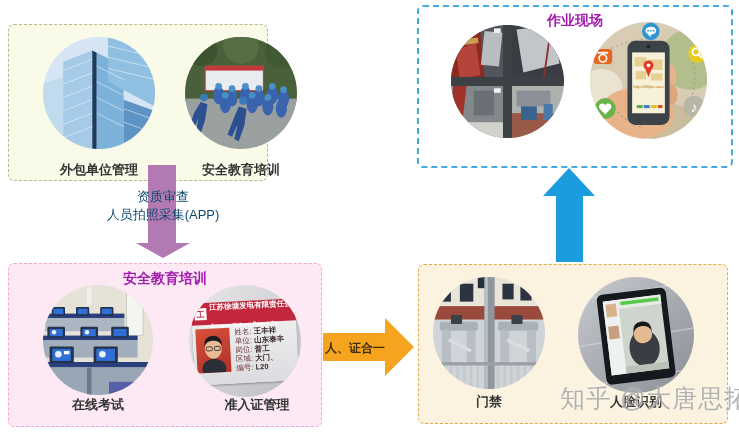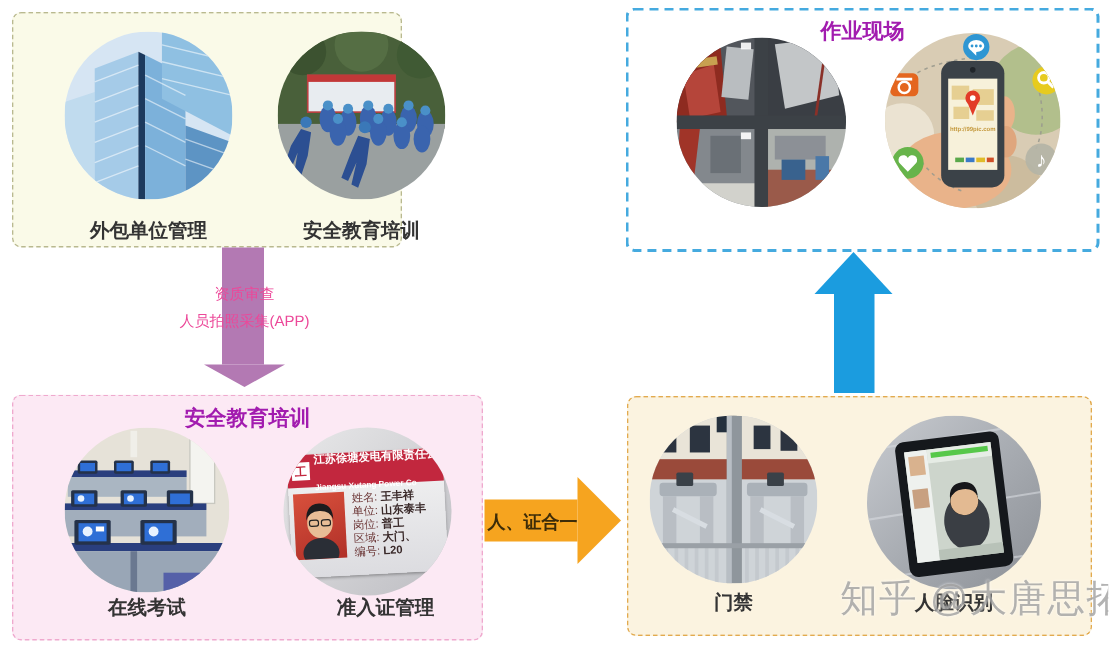--- a/index.html
+++ b/index.html
@@ -1,21 +1,21 @@
 <!DOCTYPE html>
 <html><head>
 <meta charset="utf-8">
 <style>
   html,body{margin:0;padding:0;background:#fff;}
   .stage{position:relative;width:739px;height:432px;background:#fff;overflow:hidden;
          font-family:"Liberation Sans","DejaVu Sans",sans-serif;}
 
   
   .panel{position:absolute;border-radius:6px;box-sizing:border-box;}
-  .panel-outsourcing{left:8px;top:8px;width:260px;height:157px;background:#fafae8;border:1px dashed #b9b98f;padding-left:40px;}
+  .panel-outsourcing{left:8px;top:24px;width:260px;height:157px;background:#fafae8;border:1px dashed #b9b98f;padding-left:40px;}
   .panel-jobsite{left:417px;top:5px;width:316px;height:163px;background:#ffffff;border:2px dashed #45aadf;}
   .panel-training{left:8px;top:263px;width:314px;height:164px;background:#fce9f4;border:1px dashed #efa9ce;}
   .panel-access{left:418px;top:264px;width:310px;height:160px;background:#fbf3e0;border:1px dashed #e2aa4e;}
 
   .panel-title{position:absolute;width:100%;text-align:center;font-size:14px;font-weight:bold;color:#a21caf;}
   .item-label{position:absolute;text-align:center;font-size:13px;font-weight:bold;color:#333;white-space:nowrap;}
 
   
   .circle{position:absolute;border-radius:50%;overflow:hidden;}
   .circle svg{display:block;width:100%;height:100%;}
@@ -23,21 +23,21 @@
   
   .arrow{position:absolute;}
   .shaft{position:absolute;}
   .tri{position:absolute;width:0;height:0;}
 
   
   .arrow-qual{left:135px;top:165px;width:56px;height:93px;}
   .arrow-qual .shaft{left:13px;top:0;width:28px;height:78px;background:#b379b3;}
   .arrow-qual .tri{left:1px;top:78px;border-left:27px solid transparent;border-right:27px solid transparent;border-top:15px solid #b379b3;}
   .qual-text{position:absolute;left:93px;top:188px;width:140px;text-align:center;
-             font-size:10px;line-height:18px;color:#ec4899;z-index:3;}
+             font-size:13px;line-height:18px;color:#0c4a6e;z-index:3;}
 
   
   .arrow-cert{left:323px;top:318px;width:92px;height:58px;}
   .arrow-cert .shaft{left:0;top:15px;width:62px;height:28px;background:#f6a41f;}
   .arrow-cert .tri{left:62px;top:0;border-top:29px solid transparent;border-bottom:29px solid transparent;border-left:29px solid #f6a41f;}
   .cert-text{position:absolute;left:323px;top:340px;width:64px;text-align:center;
              font-size:12px;font-weight:bold;color:#3d2c08;z-index:3;}
 
   
   .arrow-site{left:543px;top:168px;width:53px;height:94px;}

